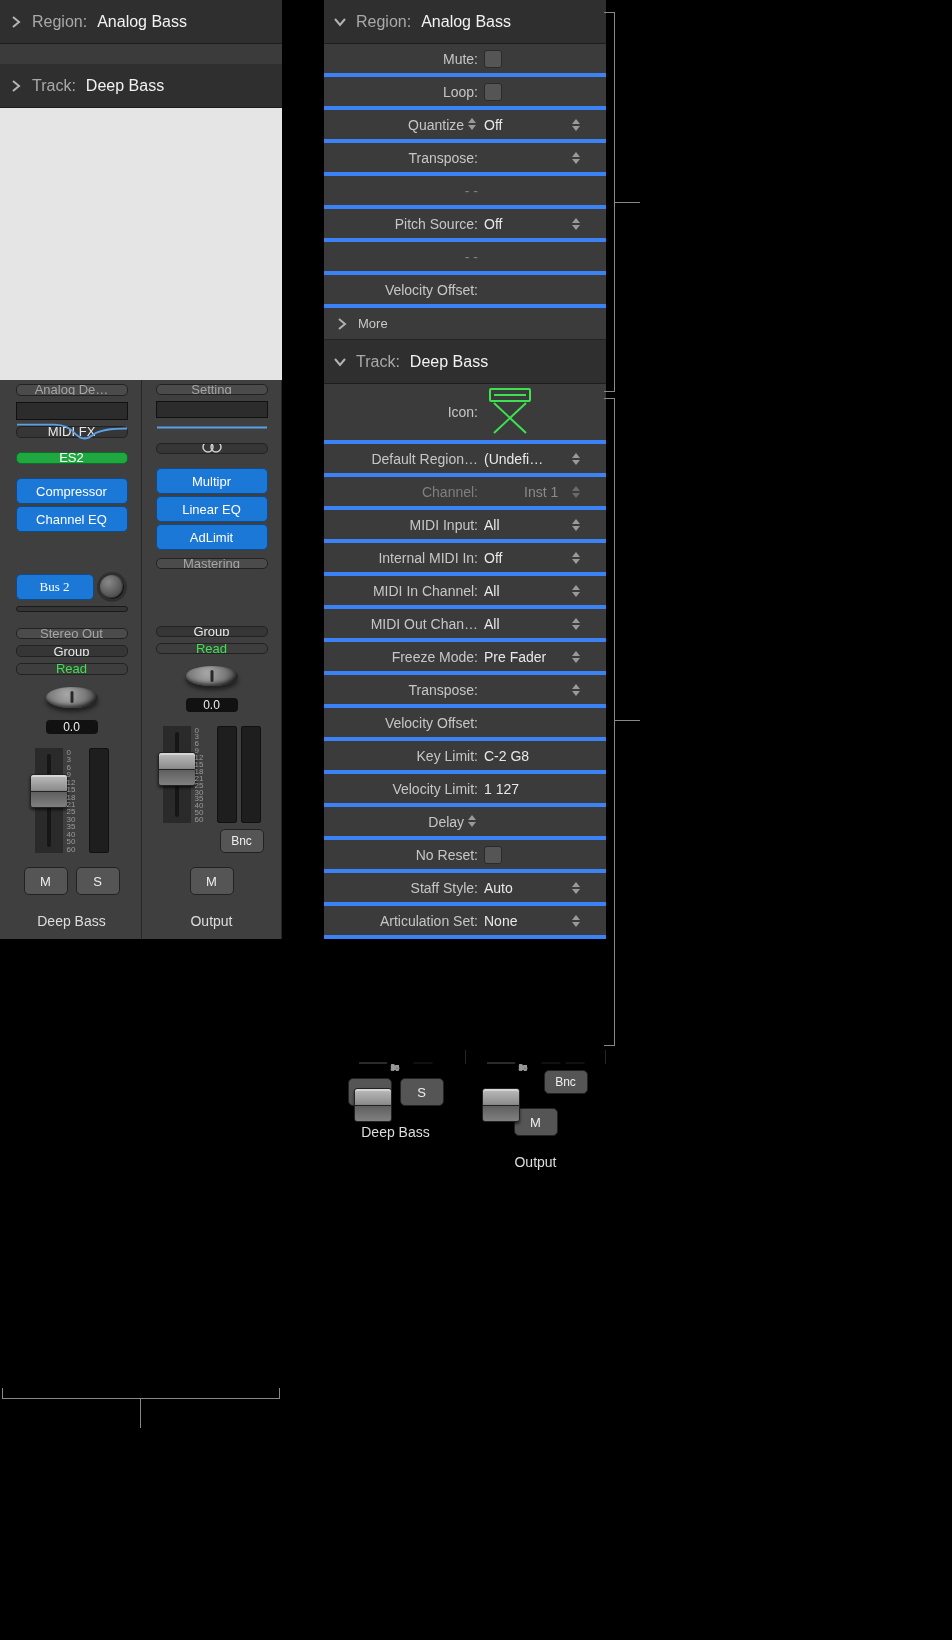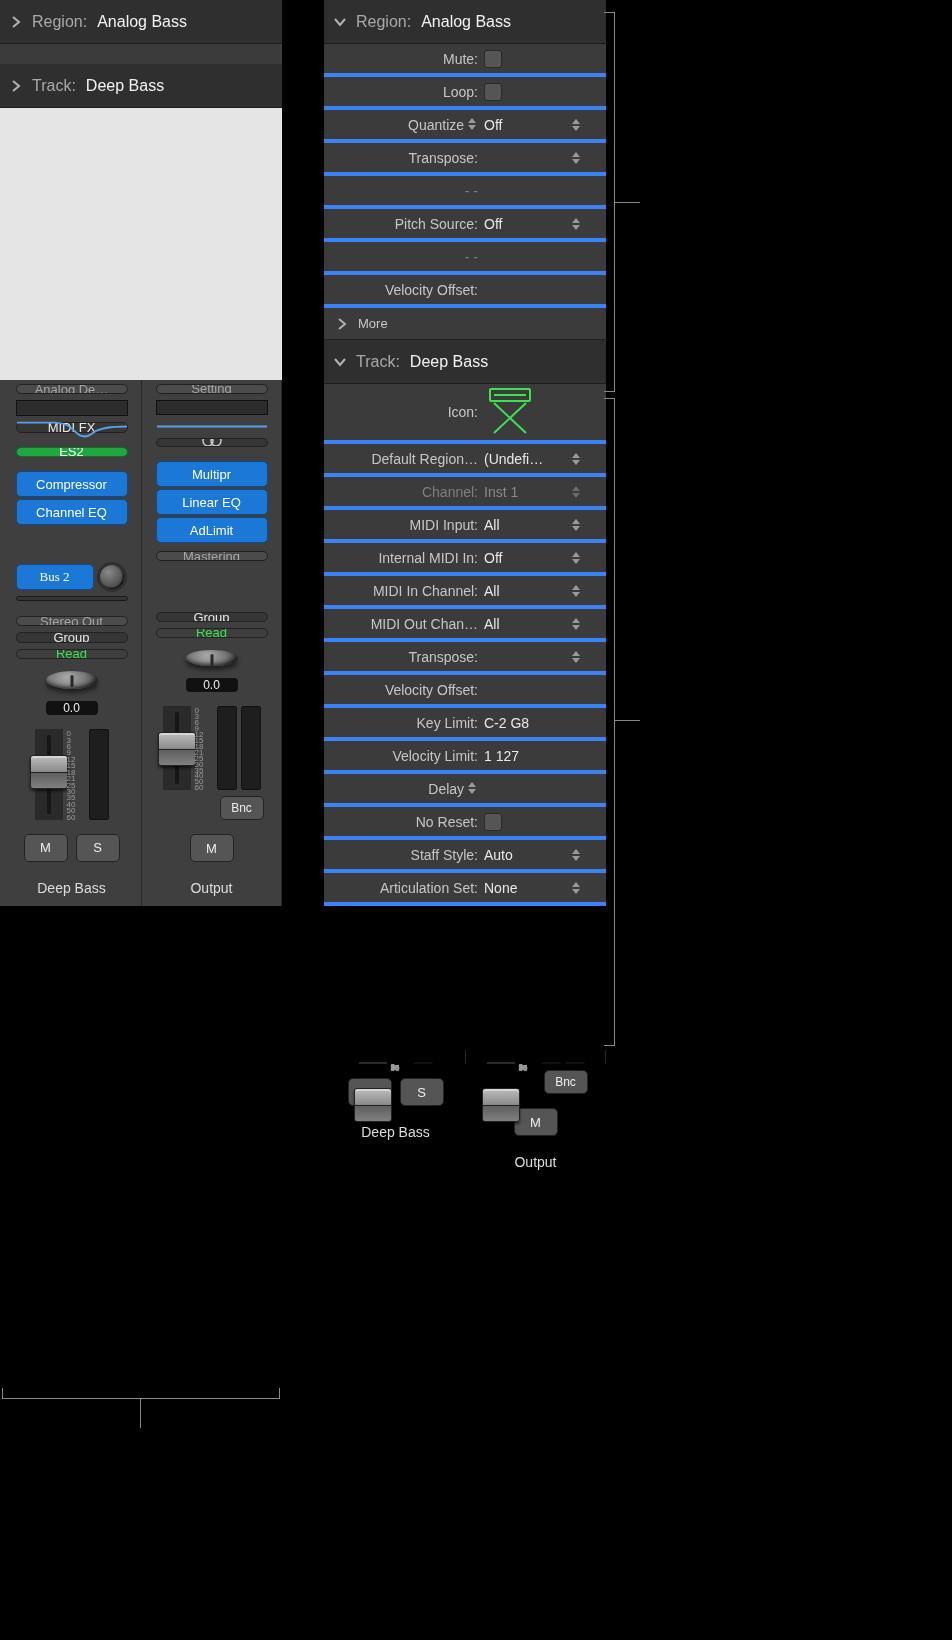--- a/index.html
+++ b/index.html
@@ -418,21 +418,21 @@
     </div>
     <div class="insp-row">
           <div class="insp-label">Default Region…</div>
           <div class="insp-value">
             <span>(Undefi…</span>
             <span class="updown"></span>
           </div>
         </div>
     <div class="insp-row">
           <div class="insp-label dim">Channel:</div>
-          <div class="insp-value" style="color:#8a8a8a;">
+          <div class="insp-value" style="color:#8a8a8a;margin-left:40px;">
             <span>Inst 1</span>
             <span class="updown dim"></span>
           </div>
         </div>
     <div class="insp-row">
           <div class="insp-label">MIDI Input:</div>
           <div class="insp-value">
             <span>All</span>
             <span class="updown"></span>
           </div>
@@ -448,20 +448,27 @@
           <div class="insp-label">MIDI In Channel:</div>
           <div class="insp-value">
             <span>All</span>
             <span class="updown"></span>
           </div>
         </div>
     <div class="insp-row">
           <div class="insp-label">MIDI Out Chan…</div>
           <div class="insp-value">
             <span>All</span>
+            <span class="updown"></span>
+          </div>
+        </div>
+    <div class="insp-row">
+          <div class="insp-label">Freeze Mode:</div>
+          <div class="insp-value">
+            <span>Pre Fader</span>
             <span class="updown"></span>
           </div>
         </div>
     <div class="insp-row">
           <div class="insp-label">Transpose:</div>
           <div class="insp-value">
             <span class="updown"></span>
           </div>
         </div>
     <div class="insp-row">

